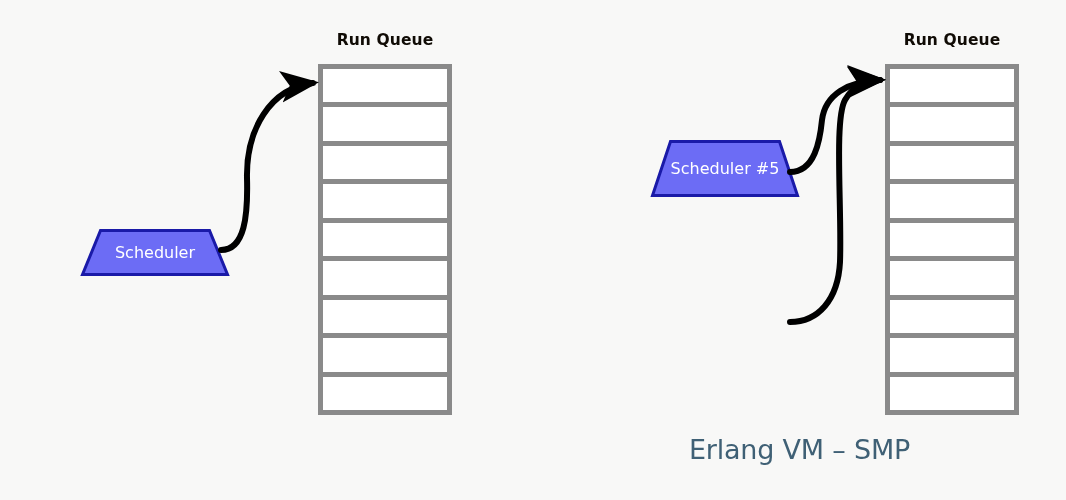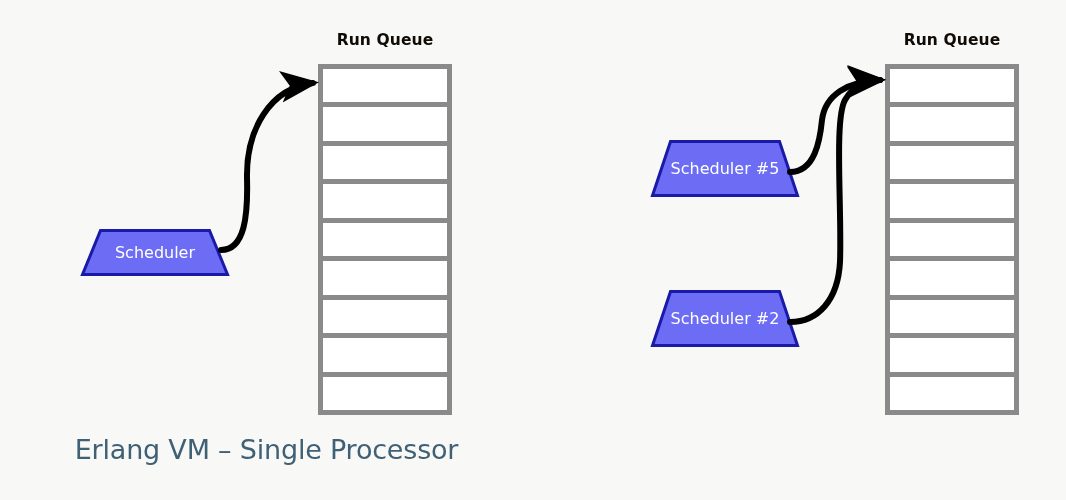--- a/index.html
+++ b/index.html
@@ -125,21 +125,20 @@
       <div class="queue-cell"></div>
     </div>
 
     <div class="scheduler" style="left:81px; top:229px; width:148px; height:47px;">
       <svg width="148" height="47" viewBox="0 0 148 47">
         <polygon points="19.5,1.5 128.5,1.5 146.5,45.5 1.5,45.5" fill="#6c6cf5" stroke="#1a1aa8" stroke-width="3" stroke-linejoin="miter"></polygon>
       </svg>
       <div class="scheduler-label">Scheduler</div>
     </div>
 
-    <div class="caption" style="left:0px; top:434px; width:533px;">Erlang VM – Single Processor</div>
   </div>
 
   <div class="panel" id="panel-right">
 
     <div class="queue-title" style="left:352px; top:31px; width:134px;">Run Queue</div>
 
     <div class="queue" style="left:352px; top:64px; width:134px; height:351px;">
       <div class="queue-cell"></div>
       <div class="queue-cell"></div>
       <div class="queue-cell"></div>
@@ -151,27 +150,22 @@
       <div class="queue-cell"></div>
     </div>
 
     <div class="scheduler" style="left:118px; top:140px; width:148px; height:57px;">
       <svg width="148" height="57" viewBox="0 0 148 57">
         <polygon points="19.5,1.5 128.5,1.5 146.5,55.5 1.5,55.5" fill="#6c6cf5" stroke="#1a1aa8" stroke-width="3" stroke-linejoin="miter"></polygon>
       </svg>
       <div class="scheduler-label">Scheduler #5</div>
     </div>
 
-    <div class="scheduler" style="left:118px; top:290px; width:148px; height:57px;">
-      <svg width="148" height="57" viewBox="0 0 148 57">
-        <polygon points="19.5,1.5 128.5,1.5 146.5,55.5 1.5,55.5" fill="#6c6cf5" stroke="#1a1aa8" stroke-width="3" stroke-linejoin="miter"></polygon>
-      </svg>
-      <div class="scheduler-label">Scheduler #2</div>
-    </div>
 
+    <div class="caption" style="left:0px; top:434px; width:533px;">Erlang VM – SMP</div>
   </div>
 
   <svg class="arrows" viewBox="0 0 1066 500">
     <defs>
       <marker id="arrowhead" markerWidth="7" markerHeight="7" refX="5.4" refY="3" orient="auto" markerUnits="strokeWidth">
         <path d="M0,0.35 L6.4,3 L0,5.65 L1.5,3 Z" fill="#000000"></path>
       </marker>
     </defs>
 
     <path d="M 221 250 C 245 250, 248 215, 247 178 C 246 130, 270 88, 313 83" fill="none" stroke="#000000" stroke-width="6" stroke-linecap="round" marker-end="url(#arrowhead)"></path>

